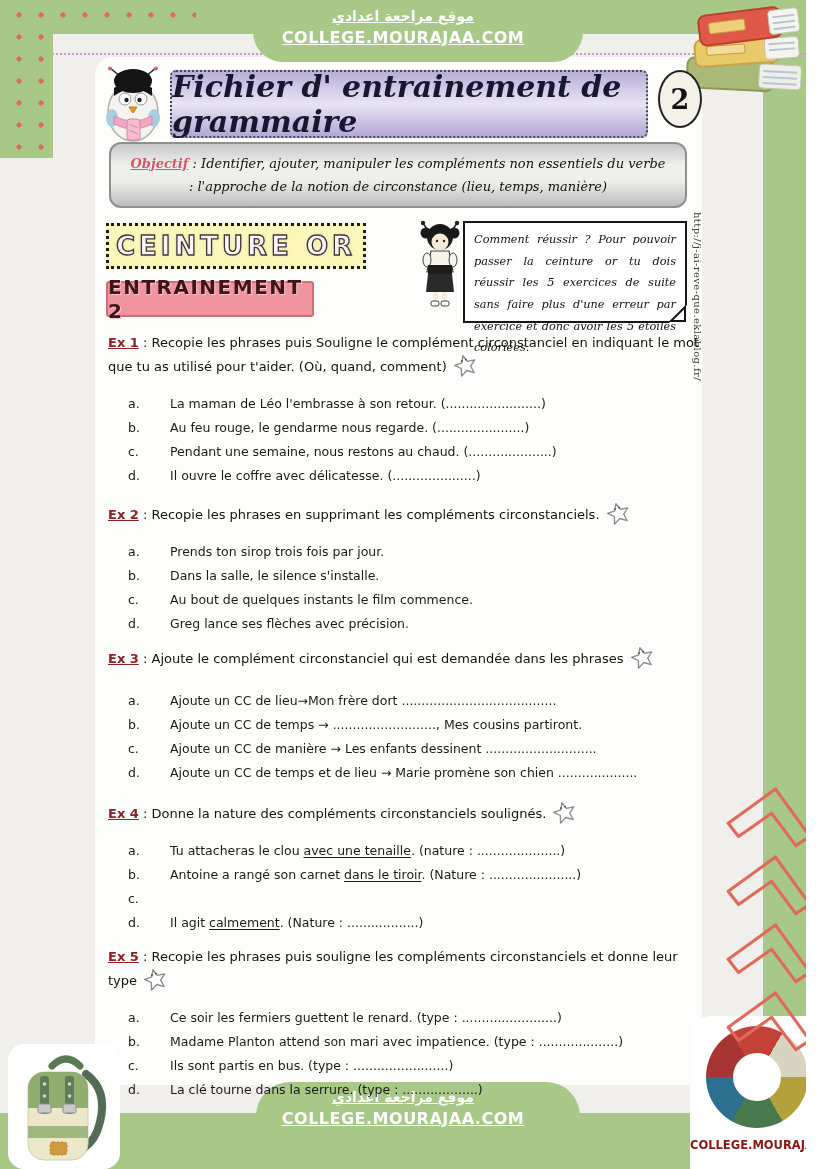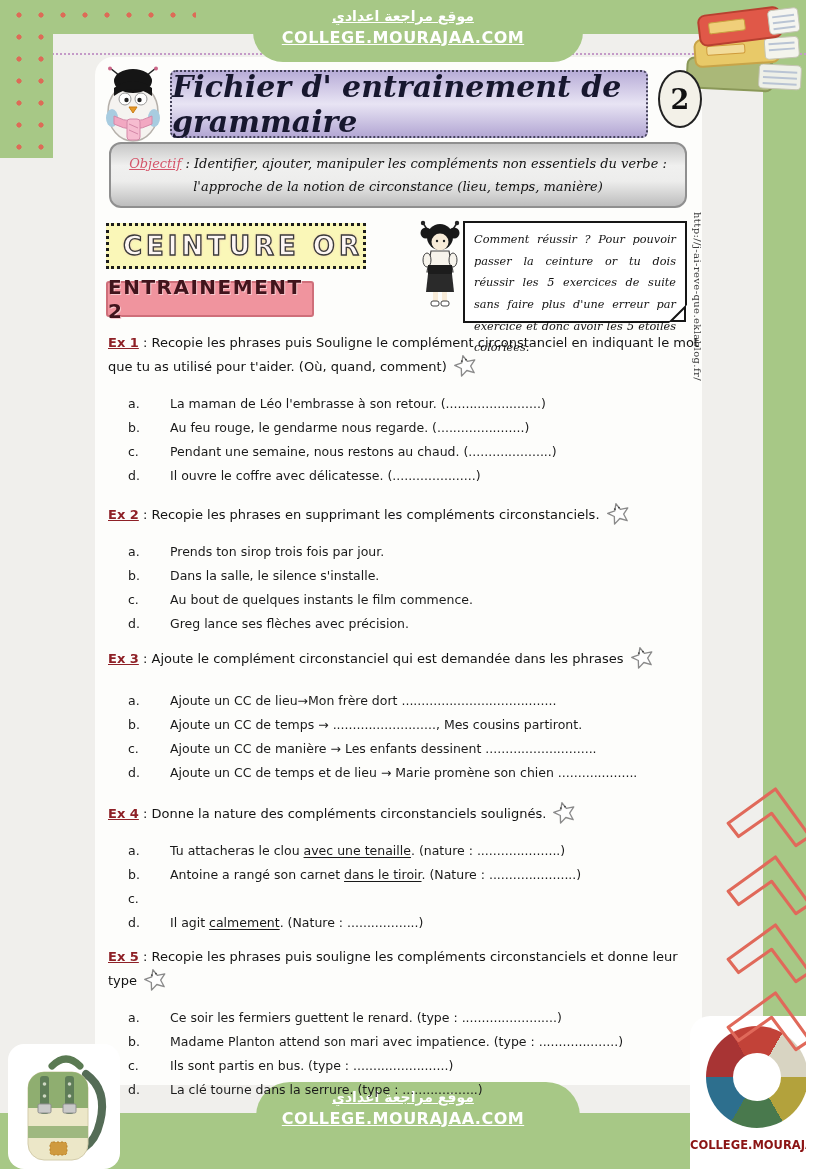--- a/index.html
+++ b/index.html
@@ -51,24 +51,24 @@
              border:2px dotted #44425a;border-radius:6px;display:flex;align-items:center;justify-content:flex-start;
              background:linear-gradient(180deg,#b9aed8 0%,#e8e4f4 50%,#b4a8d4 100%);}
   .title-box span{font-family:"DejaVu Serif",serif;font-style:italic;font-weight:bold;font-size:30px;color:#17172e;}
   .page-oval{position:absolute;left:658px;top:70px;width:40px;height:54px;border:2.5px solid #222;
              border-radius:50%;background:#f3f1e8;display:flex;align-items:center;justify-content:center;z-index:6;}
   .page-oval span{font-family:"DejaVu Serif",serif;font-weight:bold;font-size:27px;color:#111;}
   .objectif-box{position:absolute;left:109px;top:142px;width:578px;height:66px;box-sizing:border-box;z-index:6;
                 border:2px solid #8f8f8f;border-radius:12px;padding:8px 18px 6px;text-align:center;
                 background:linear-gradient(180deg,#c7c7c7 0%,#f0f0ef 35%,#ededec 60%,#bdbdbd 100%);
                 font-family:"DejaVu Serif",serif;font-style:italic;font-size:13px;line-height:1.8;color:#111;}
-  .objectif-box .obj-label{color:#d4556a;font-weight:normal;text-decoration:underline;}
+  .objectif-box .obj-label{color:#d4556a;font-weight:bold;text-decoration:underline;}
 
   .ceinture-box{position:absolute;left:106px;top:223px;width:260px;height:46px;box-sizing:border-box;z-index:6;
-                border:3px dotted #1c1c1c;background:#faf7b8;display:flex;align-items:center;justify-content:flex-end;}
+                border:3px dotted #1c1c1c;background:#faf7b8;display:flex;align-items:center;justify-content:center;}
   .ceinture-box span{font-size:26px;font-weight:900;letter-spacing:4px;color:#fdf6f4;
                      -webkit-text-stroke:1.3px #3a3a3a;text-shadow:0 0 3px #e8b0b8;}
   .entrainement-box{position:absolute;left:106px;top:281px;width:208px;height:36px;box-sizing:border-box;z-index:6;
                     background:#f0949e;border:2px solid #cf6f7a;border-radius:3px;
                     display:flex;align-items:center;justify-content:center;}
   .entrainement-box span{font-size:20px;font-weight:900;letter-spacing:1.5px;color:#41141c;
                          text-shadow:1px 1px 0 #f8c9ce;}
   .girl{position:absolute;left:416px;top:220px;z-index:6;}
   .bubble{position:absolute;left:463px;top:221px;width:224px;height:102px;box-sizing:border-box;z-index:6;
           background:#fff;border:2.5px solid #161616;padding:6px 9px 12px;

